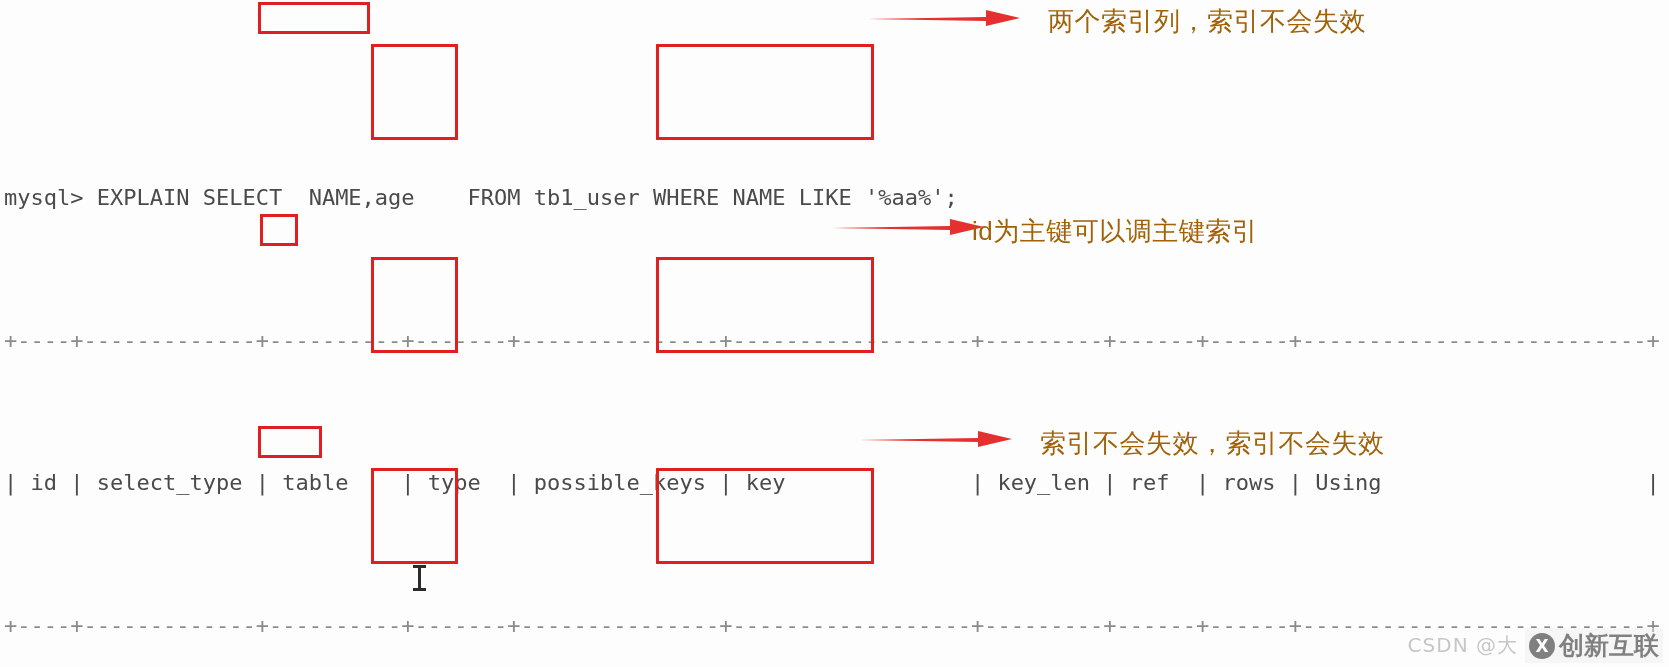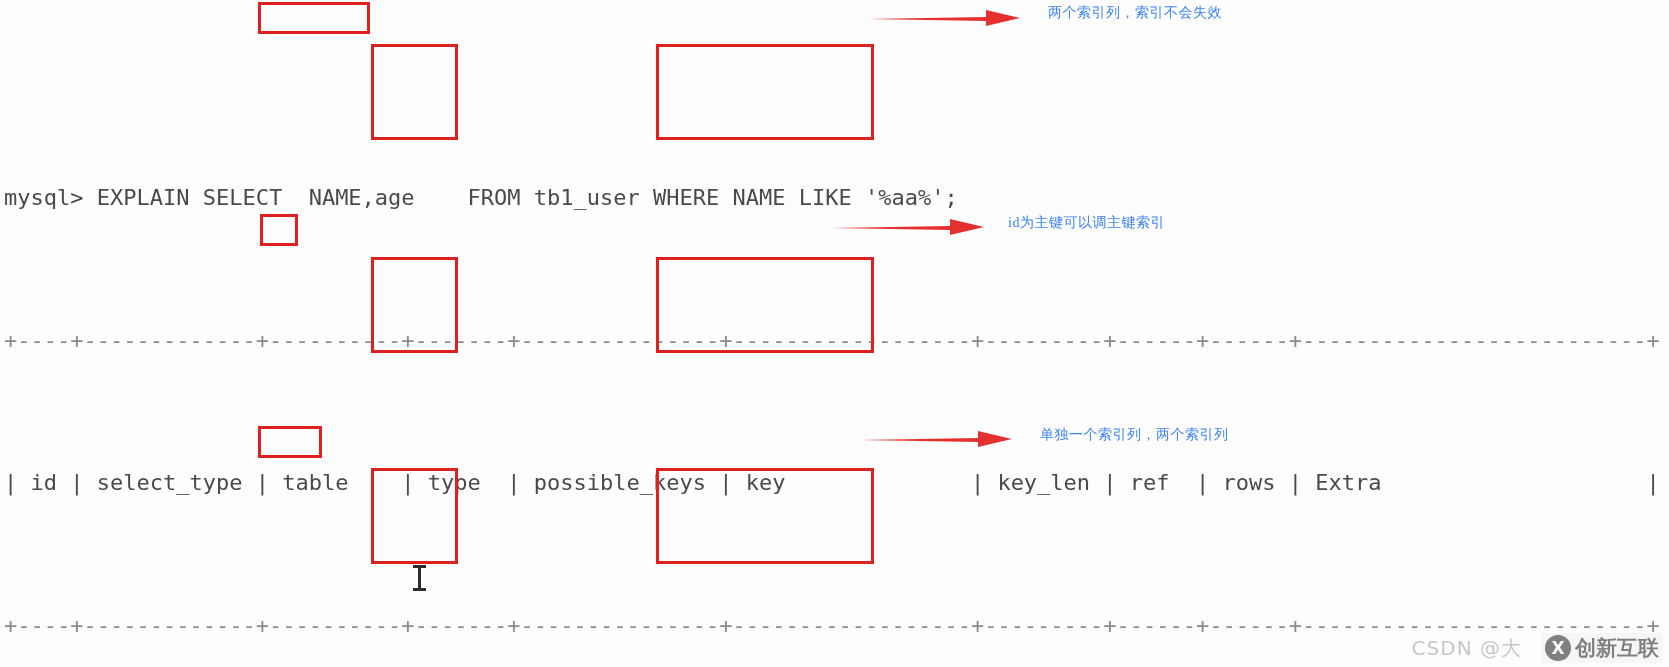--- a/index.html
+++ b/index.html
@@ -56,36 +56,36 @@
   }
 
   
   .arrow {
     position: absolute;
     pointer-events: none;
   }
 
   .note {
     position: absolute;
-    color: #3b82f6;
-    font-family: Liberation Serif, serif;
-    font-size: 14px;
+    color: #a16207;
+    font-family: Liberation Sans, sans-serif;
+    font-size: 26px;
     font-weight: 500;
     white-space: nowrap;
     letter-spacing: 0.5px;
   }
 
   
   #watermark {
     position: absolute;
     right: 6px;
     bottom: 4px;
     display: flex;
     align-items: center;
-    gap: 19px;
+    gap: 7px;
     opacity: 0.55;
   }
   #watermark .csdn-text {
     font-family: "DejaVu Sans", "Liberation Sans", sans-serif;
     font-size: 20px;
     color: #9a9a9a;
     letter-spacing: 1px;
   }
   #watermark .logo-badge {
     width: 26px;
@@ -95,21 +95,21 @@
     color: #ffffff;
     font-family: "DejaVu Sans", "Liberation Sans", sans-serif;
     font-size: 17px;
     font-weight: bold;
     display: flex;
     align-items: center;
     justify-content: center;
   }
   #watermark .logo-text {
     font-family: "DejaVu Sans", "Liberation Sans", sans-serif;
-    font-size: 21px;
+    font-size: 25px;
     color: #1b1b1b;
     font-weight: 600;
   }
   #watermark .wm-bg {
     background: rgba(235,235,235,0.75);
     padding: 1px 4px;
     display: flex;
     align-items: center;
     gap: 4px;
   }
@@ -136,21 +136,21 @@
 </head>
 <body>
 
 <div id="terminal">
 
   <div class="console">
 
     
     <div class="line">mysql&gt; EXPLAIN SELECT  NAME,age    FROM tb1_user WHERE NAME LIKE '%aa%';</div>
     <div class="line sep">+----+-------------+----------+-------+---------------+------------------+---------+------+------+--------------------------+</div>
-    <div class="line">| id | select_type | table    | type  | possible_keys | key              | key_len | ref  | rows | Extra                    |</div>
+    <div class="line">| id | select_type | table    | type  | possible_keys | key              | key_len | ref  | rows | Using                    |</div>
     <div class="line sep">+----+-------------+----------+-------+---------------+------------------+---------+------+------+--------------------------+</div>
     
     
     
 
     
     
     
     
     
@@ -186,22 +186,22 @@
     <path d="M0 13 L118 11 L118 4 L152 12 L118 20 L118 15 Z" fill="#e53030"></path>
   </svg>
   <svg class="arrow" style="left:832px; top:215px;" width="160" height="24" viewBox="0 0 160 24">
     <path d="M0 13 L118 11 L118 4 L152 12 L118 20 L118 15 Z" fill="#e53030"></path>
   </svg>
   <svg class="arrow" style="left:860px; top:427px;" width="160" height="24" viewBox="0 0 160 24">
     <path d="M0 13 L118 11 L118 4 L152 12 L118 20 L118 15 Z" fill="#e53030"></path>
   </svg>
 
   <div class="note" style="left:1048px; top:4px;">两个索引列，索引不会失效</div>
-  <div class="note" style="left:1008px; top:214px;">id为主键可以调主键索引</div>
-  <div class="note" style="left:1040px; top:426px;">单独一个索引列，两个索引列</div>
+  <div class="note" style="left:972px; top:214px;">id为主键可以调主键索引</div>
+  <div class="note" style="left:1040px; top:426px;">索引不会失效，索引不会失效</div>
 
   <div id="mouse-cursor" style="left:418px; top:565px;"></div>
 
   <div id="watermark">
     <span class="csdn-text">CSDN @大</span>
     <span class="wm-bg">
       <span class="logo-badge">X</span>
       <span class="logo-text">创新互联</span>
     </span>
   </div>

